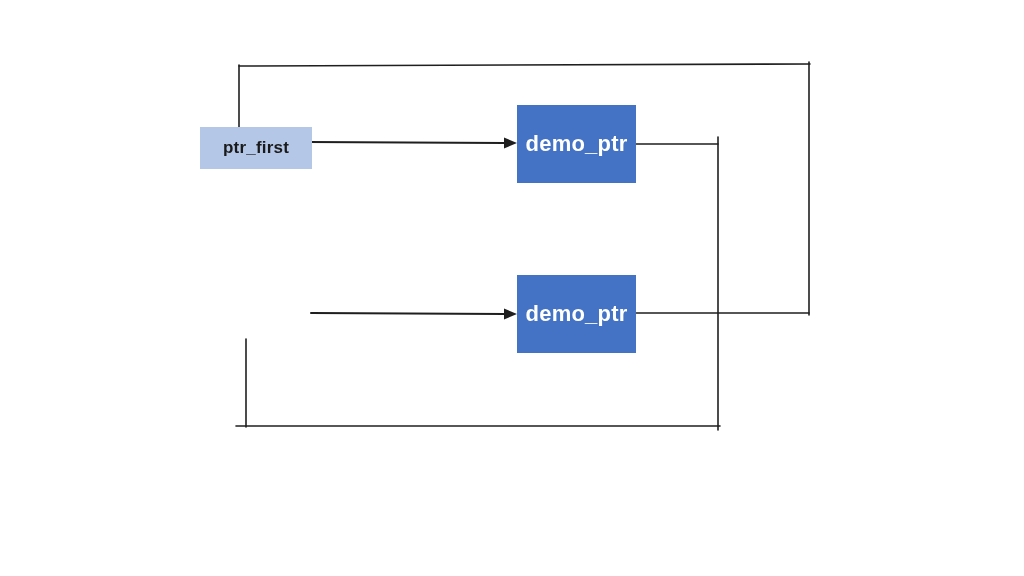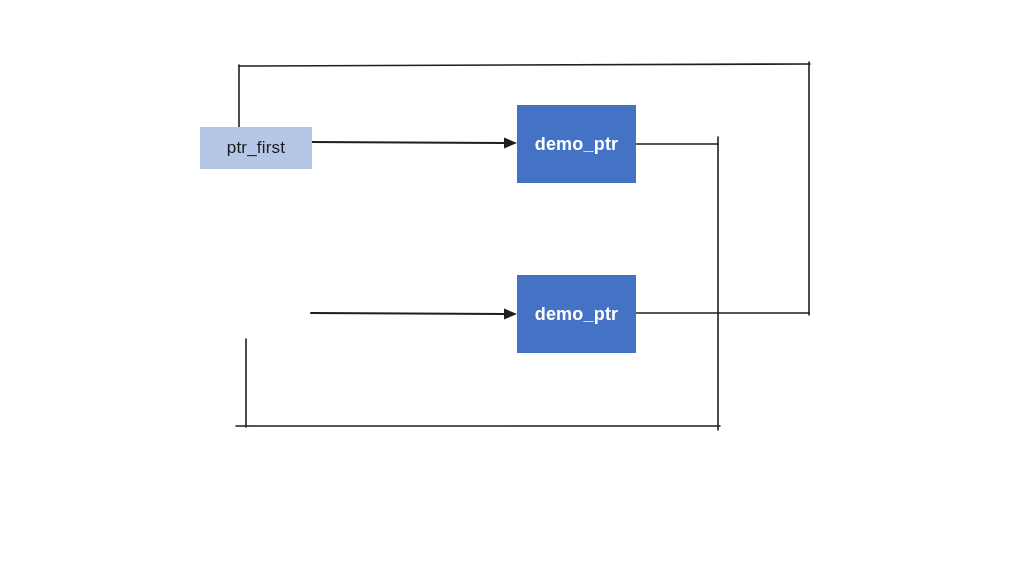--- a/index.html
+++ b/index.html
@@ -39,26 +39,26 @@
     position: absolute;
     display: flex;
     align-items: center;
     justify-content: center;
     box-sizing: border-box;
   }
   .node-source {
     background: var(--light-box, #b4c7e7);
     color: var(--label-dark, #1a1a1a);
     font-size: 17px;
-    font-weight: 400;
+    font-weight: 700;
   }
   .node-target {
     background: var(--dark-box, #4472c4);
     color: var(--label-light, #ffffff);
-    font-size: 18px;
+    font-size: 22px;
     font-weight: 600;
   }
   .node-label {
     white-space: nowrap;
     letter-spacing: 0.2px;
   }
   #node-ptr-first   { left: 200px; top: 127px; width: 112px; height: 42px; }
   #node-ptr-second  { left: 199px; top: 292px; width: 113px; height: 48px; }
   #node-demo-top    { left: 517px; top: 105px; width: 119px; height: 78px; }
   #node-demo-bottom { left: 517px; top: 275px; width: 119px; height: 78px; }

